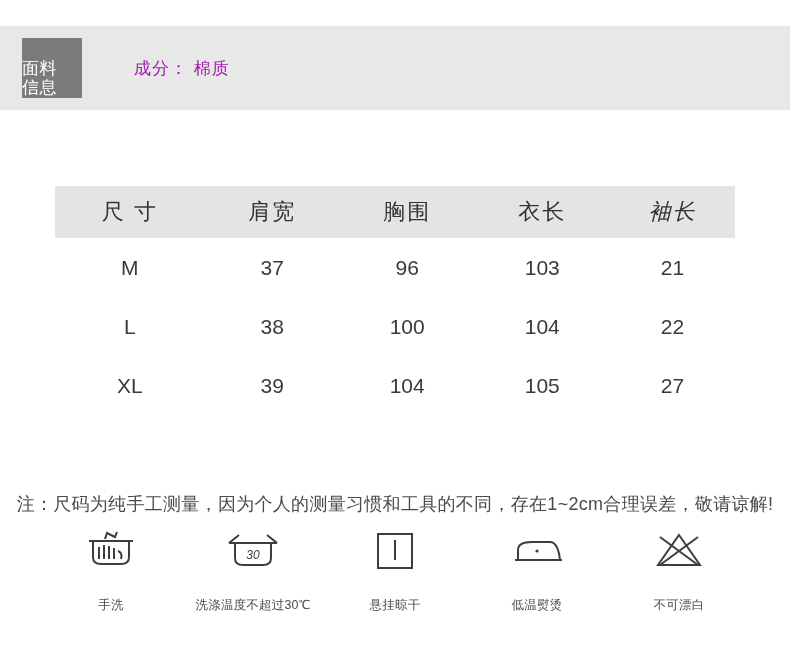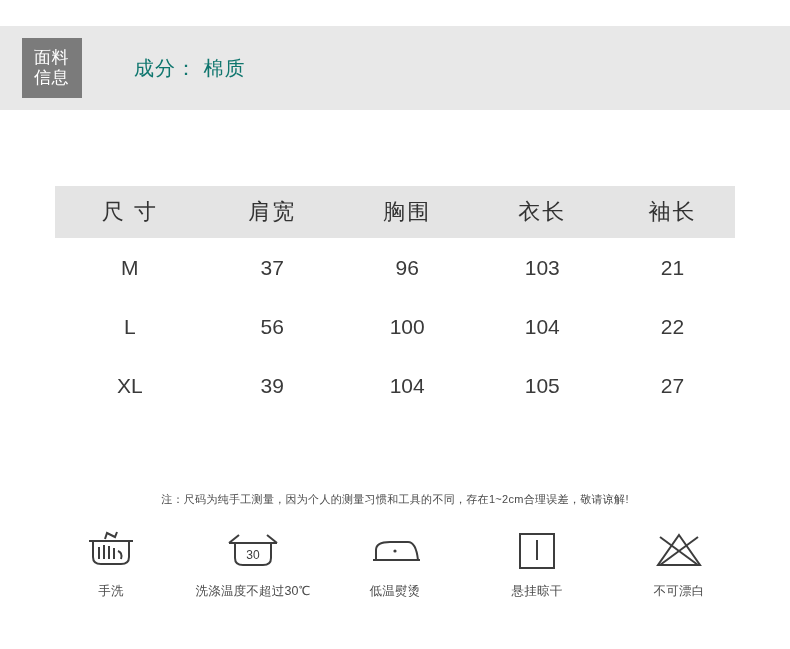--- a/index.html
+++ b/index.html
@@ -36,28 +36,28 @@
     height: 60px;
     margin-left: 22px;
     background: #7b7b7b;
     color: #ffffff;
     font-size: 17px;
     line-height: 1.15;
     letter-spacing: 0.5px;
     display: flex;
     flex-direction: column;
     align-items: flex-start;
-    justify-content: center;
-    padding-left: 12px;
+    justify-content: flex-end;
+    padding-left: 0;
     box-sizing: border-box;
   }
   .fabric-text {
     margin-left: 52px;
-    font-size: 20px;
-    color: #0f766e;
+    font-size: 17px;
+    color: #a21caf;
     letter-spacing: 1px;
     text-align: center;
   }
 
   
   .size-table {
     position: absolute;
     left: 55px;
     top: 186px;
     width: 680px;
@@ -77,30 +77,30 @@
     font-size: 21px;
     color: #3a3a3a;
     height: 57px;
     text-align: center;
     font-weight: normal;
   }
   .col-size   { width: 150px; }
   .col-a      { width: 135px; }
   .col-b      { width: 135px; }
   .col-c      { width: 135px; }
-  .col-d      { width: 125px; }
+  .col-d      { width: 125px; font-style: italic; }
 
   
   .note {
     position: absolute;
     left: 0;
     top: 492px;
     width: 790px;
     text-align: center;
-    font-size: 11px;
+    font-size: 18px;
     color: #4a4a4a;
     letter-spacing: 0.3px;
   }
 
   
   .care-row {
     position: absolute;
     left: 40px;
     top: 528px;
     width: 710px;
@@ -111,23 +111,24 @@
     width: 142px;
     display: flex;
     flex-direction: column;
     align-items: center;
   }
   .care-glyph {
     height: 46px;
     display: flex;
     align-items: center;
     justify-content: center;
+    font-style: italic;
   }
   .care-label {
-    margin-top: 9px;
+    margin-top: 23px;
     font-size: 12.5px;
     color: #4a4a4a;
     letter-spacing: 0.2px;
     white-space: nowrap;
   }
 </style>
 </head>
 <body>
 
 <div class="page">
@@ -154,21 +155,21 @@
     </tr>
     <tr>
       <td>M</td>
       <td>37</td>
       <td>96</td>
       <td>103</td>
       <td>21</td>
     </tr>
     <tr>
       <td>L</td>
-      <td>56</td>
+      <td>38</td>
       <td>100</td>
       <td>104</td>
       <td>22</td>
     </tr>
     <tr>
       <td>XL</td>
       <td>39</td>
       <td>104</td>
       <td>105</td>
       <td>27</td>
@@ -201,41 +202,41 @@
           <line x1="4" y1="12" x2="14" y2="4" stroke="#3d3d3d" stroke-width="2"></line>
           <line x1="52" y1="12" x2="42" y2="4" stroke="#3d3d3d" stroke-width="2"></line>
           <text x="28" y="28" font-family="Liberation Sans, sans-serif" font-size="12" fill="#3d3d3d" text-anchor="middle">30</text>
         </svg>
       </div>
       <div class="care-label">洗涤温度不超过30℃</div>
     </div>
 
     <div class="care-item">
       <div class="care-glyph">
+        <svg width="44" height="42" viewBox="0 0 44 42">
+          <rect x="5" y="4" width="34" height="34" fill="none" stroke="#3d3d3d" stroke-width="2"></rect>
+          <line x1="22" y1="10" x2="22" y2="30" stroke="#3d3d3d" stroke-width="2"></line>
+        </svg>
+      </div>
+      <div class="care-label">悬挂晾干</div>
+    </div>
+
+    <div class="care-item">
+      <div class="care-glyph">
         <svg width="54" height="38" viewBox="0 0 54 38">
           <path d="M8 28 L8 18 Q8 10 22 10 L40 10 Q48 10 50 28 Z" fill="none" stroke="#3d3d3d" stroke-width="2"></path>
           <line x1="5" y1="28" x2="52" y2="28" stroke="#3d3d3d" stroke-width="2"></line>
           <circle cx="27" cy="19" r="1.6" fill="#3d3d3d"></circle>
         </svg>
       </div>
       <div class="care-label">低温熨烫</div>
     </div>
 
     <div class="care-item">
       <div class="care-glyph">
-        <svg width="44" height="42" viewBox="0 0 44 42">
-          <rect x="5" y="4" width="34" height="34" fill="none" stroke="#3d3d3d" stroke-width="2"></rect>
-          <line x1="22" y1="10" x2="22" y2="30" stroke="#3d3d3d" stroke-width="2"></line>
-        </svg>
-      </div>
-      <div class="care-label">悬挂晾干</div>
-    </div>
-
-    <div class="care-item">
-      <div class="care-glyph">
         <svg width="50" height="40" viewBox="0 0 50 40">
           <path d="M25 4 L46 34 L4 34 Z" fill="none" stroke="#3d3d3d" stroke-width="2"></path>
           <line x1="6" y1="6" x2="44" y2="34" stroke="#3d3d3d" stroke-width="2"></line>
           <line x1="44" y1="6" x2="6" y2="34" stroke="#3d3d3d" stroke-width="2"></line>
         </svg>
       </div>
       <div class="care-label">不可漂白</div>
     </div>
 
   </div>

